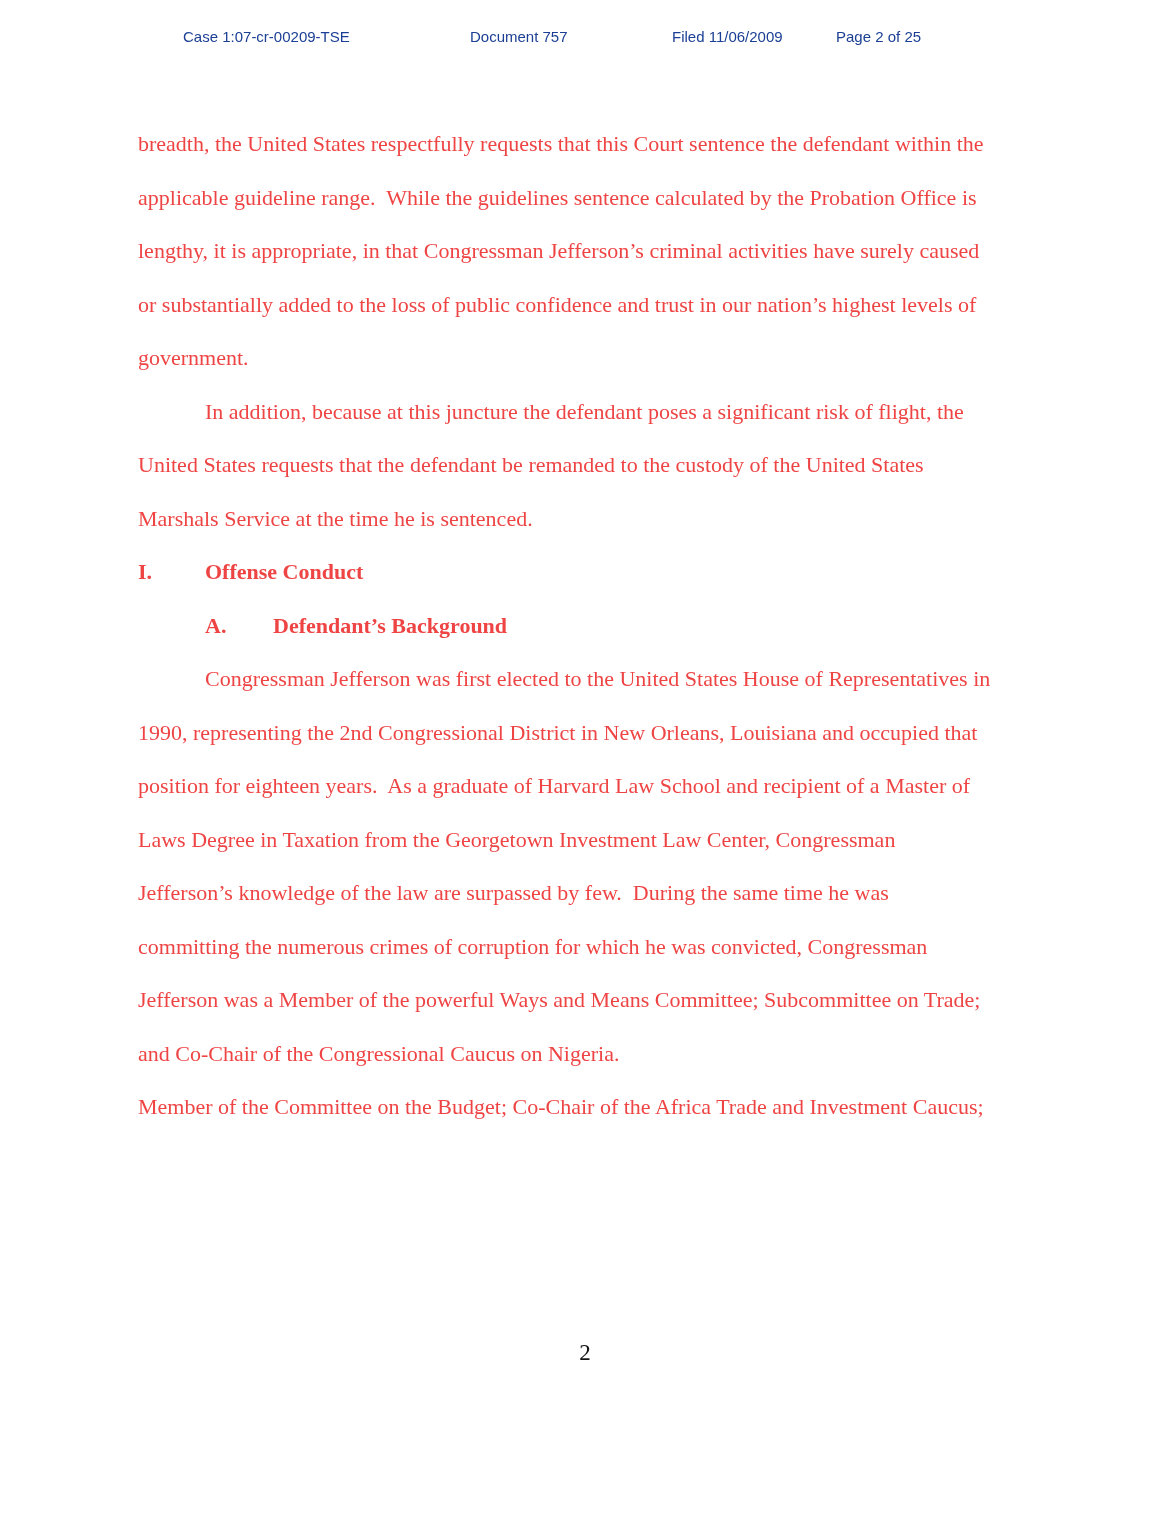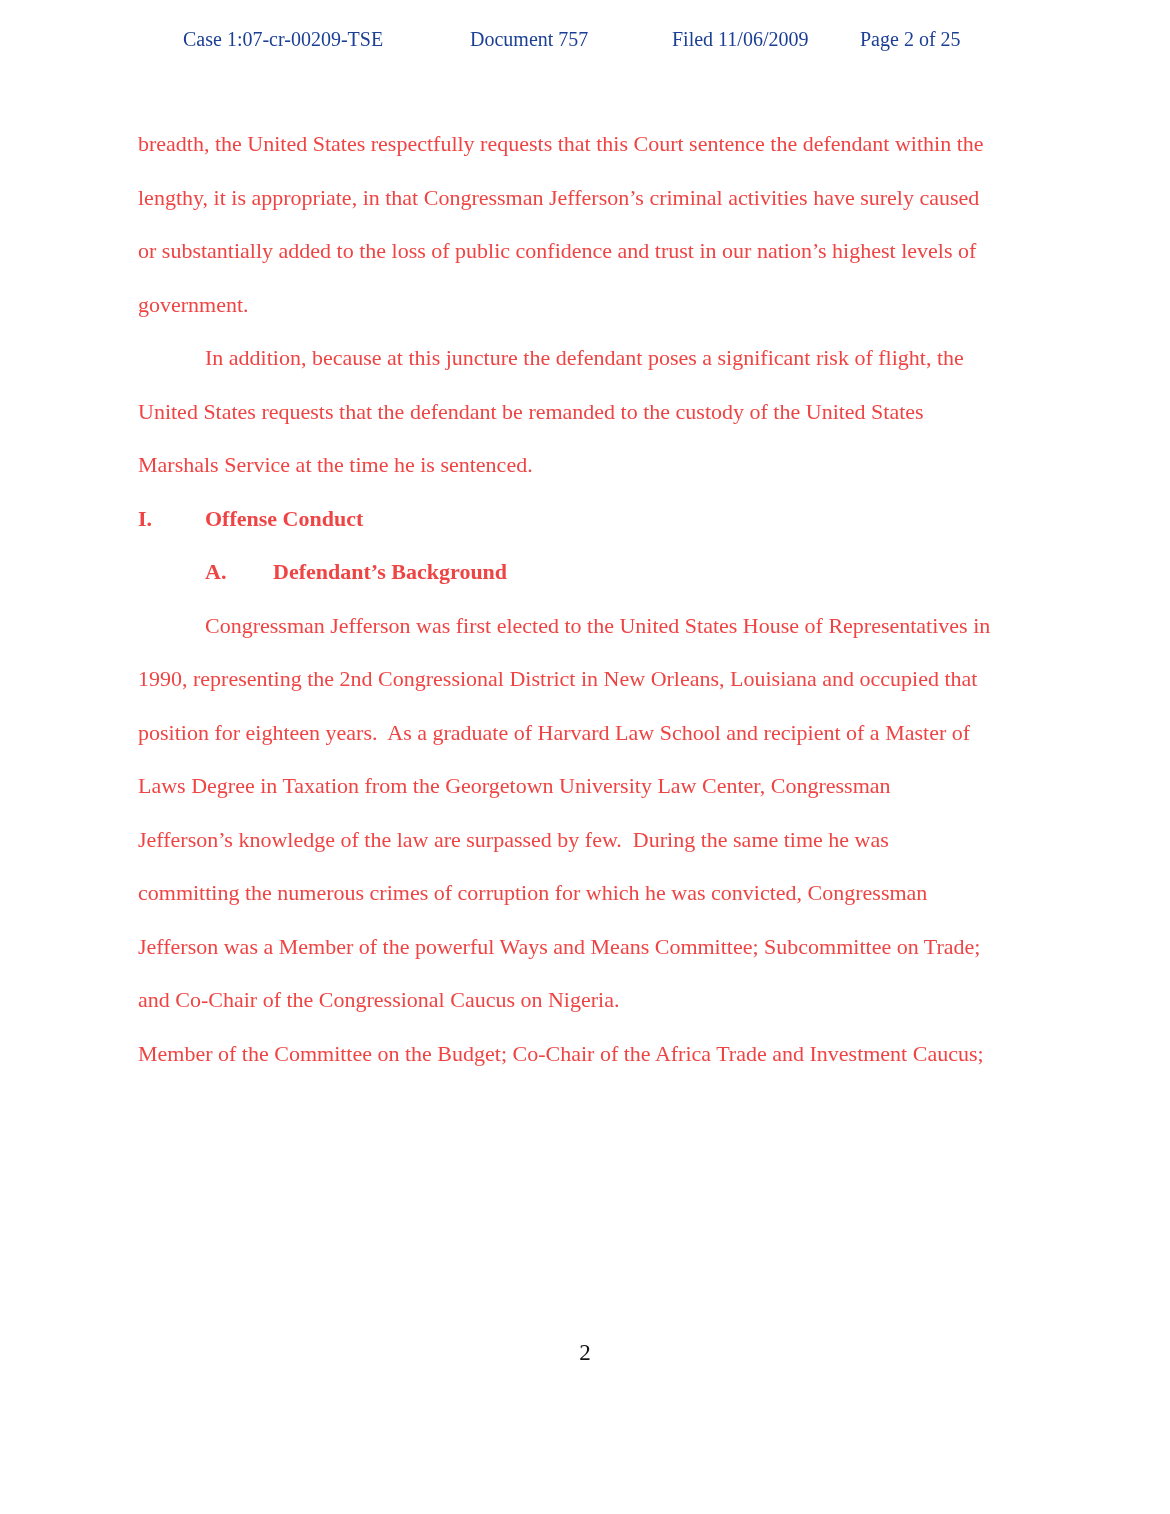--- a/index.html
+++ b/index.html
@@ -17,33 +17,33 @@
     font-family: "Liberation Serif", "DejaVu Serif", serif;
     color: #111111;
   }
   
   .doc-header {
     position: absolute;
     top: 28px;
     left: 0;
     width: 1170px;
     height: 30px;
-    font-family: Liberation Serif, serif;
-    font-size: 20px;
+    font-family: Liberation Sans, sans-serif;
+    font-size: 15px;
     color: #1b3f94;
     white-space: pre;
   }
   .doc-header span {
     position: absolute;
     top: 0;
   }
   .hdr-case   { left: 183px; }
   .hdr-doc    { left: 470px; }
   .hdr-filed  { left: 672px; }
-  .hdr-page   { left: 860px; }
+  .hdr-page   { left: 836px; }
 
   
   .doc-body {
     position: absolute;
     top: 117px;
     left: 138px;
     width: 892px;
     font-size: 22px;
     line-height: 53.5px;
     color: #ef4444;
@@ -86,36 +86,37 @@
   <div class="doc-header" style="color: rgb(27, 63, 148);">
     <span class="hdr-case">Case 1:07-cr-00209-TSE</span>
     <span class="hdr-doc">Document 757</span>
     <span class="hdr-filed">Filed 11/06/2009</span>
     <span class="hdr-page">Page 2 of 25</span>
   </div>
 
   <div class="doc-body" id="doc-body">
       <div class="para">
         <div class="line">breadth, the United States respectfully requests that this Court sentence the defendant within the</div>
+        <div class="line">applicable guideline range.  While the guidelines sentence calculated by the Probation Office is</div>
         <div class="line">lengthy, it is appropriate, in that Congressman Jefferson’s criminal activities have surely caused</div>
         <div class="line">or substantially added to the loss of public confidence and trust in our nation’s highest levels of</div>
         <div class="line">government.</div>
       </div>
       <div class="para">
         <div class="line indent">In addition, because at this juncture the defendant poses a significant risk of flight, the</div>
         <div class="line">United States requests that the defendant be remanded to the custody of the United States</div>
         <div class="line">Marshals Service at the time he is sentenced.</div>
       </div>
       <div class="heading level1"><span class="h-num">I.</span><span class="h-text">Offense Conduct</span></div>
       <div class="heading level2"><span class="h-num">A.</span><span class="h-text">Defendant’s Background</span></div>
       <div class="para">
         <div class="line indent">Congressman Jefferson was first elected to the United States House of Representatives in</div>
         <div class="line">1990, representing the 2nd Congressional District in New Orleans, Louisiana and occupied that</div>
         <div class="line">position for eighteen years.  As a graduate of Harvard Law School and recipient of a Master of</div>
-        <div class="line">Laws Degree in Taxation from the Georgetown University Law Center, Congressman</div>
+        <div class="line">Laws Degree in Taxation from the Georgetown Investment Law Center, Congressman</div>
         <div class="line">Jefferson’s knowledge of the law are surpassed by few.  During the same time he was</div>
         <div class="line">committing the numerous crimes of corruption for which he was convicted, Congressman</div>
         <div class="line">Jefferson was a Member of the powerful Ways and Means Committee; Subcommittee on Trade;</div>
         <div class="line">and Co-Chair of the Congressional Caucus on Nigeria.</div>
         <div class="line">Member of the Committee on the Budget; Co-Chair of the Africa Trade and Investment Caucus;</div>
       </div>
     </div>
 
   <div class="page-number">2</div>
 

